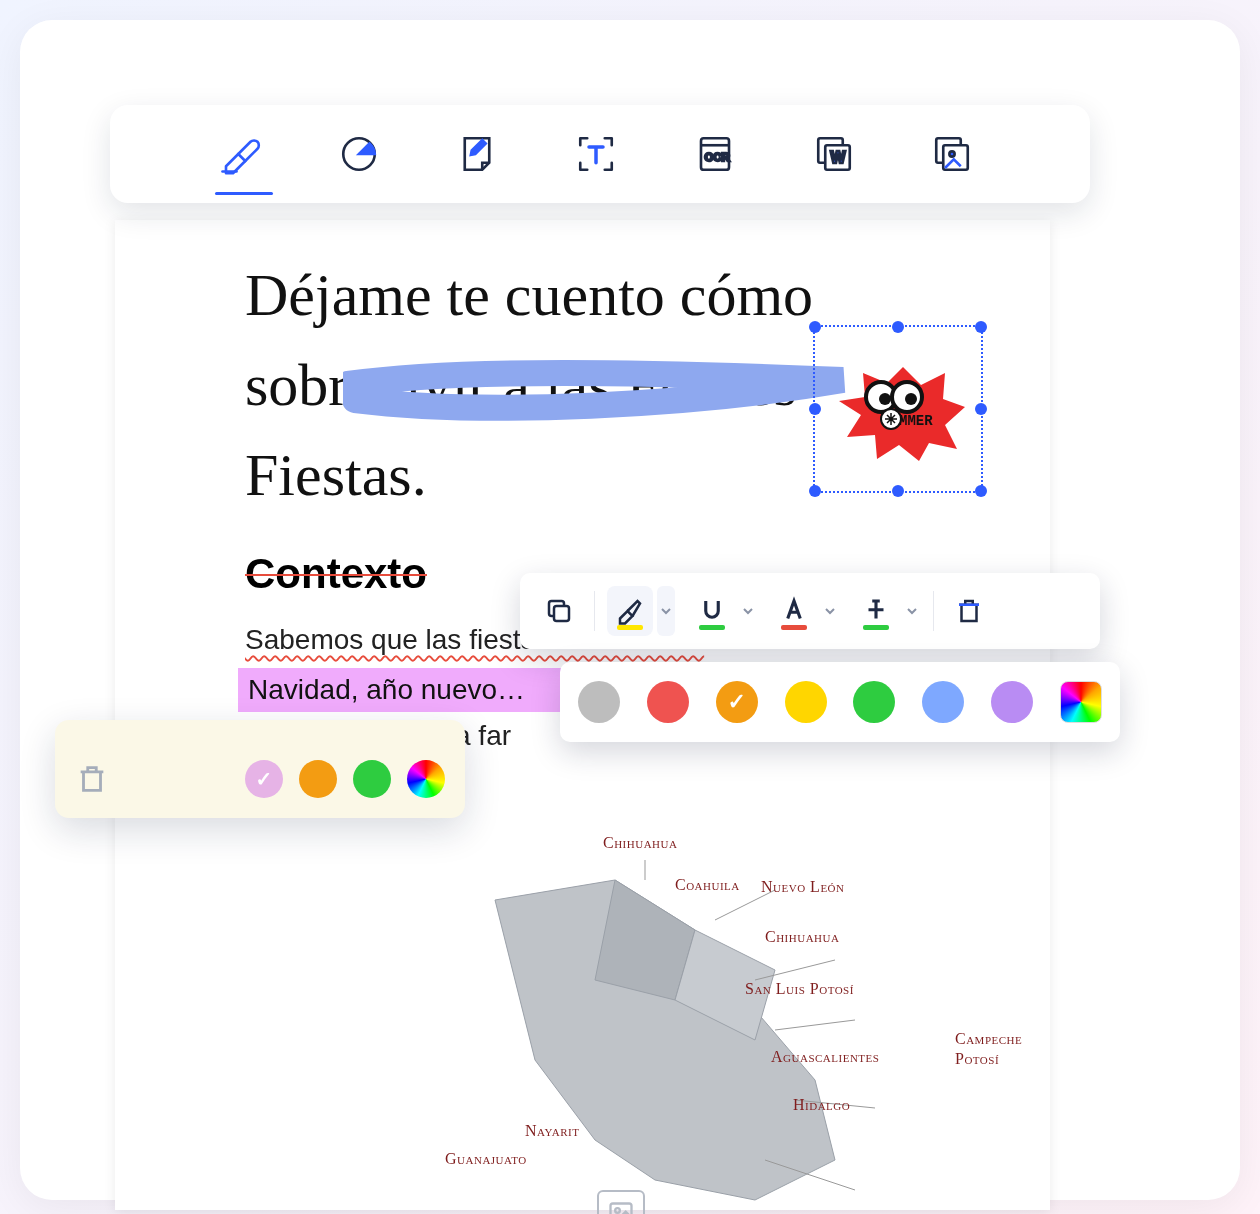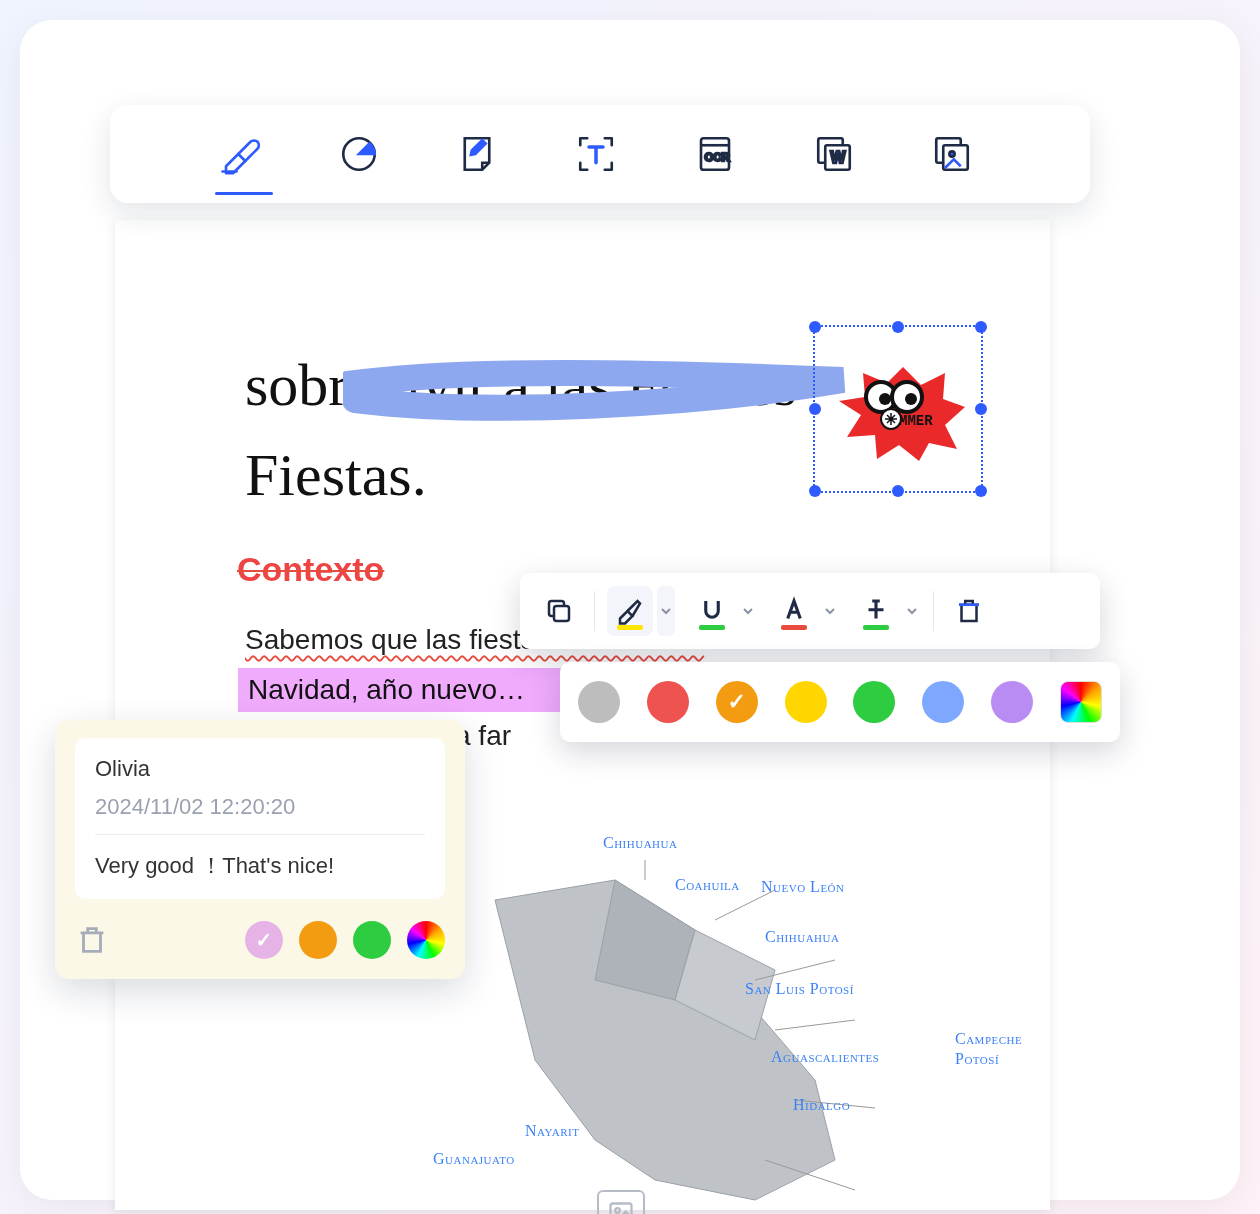--- a/index.html
+++ b/index.html
@@ -37,24 +37,24 @@
     font-weight: 400;
   }
   .highlight-stroke {
     position: absolute;
     left: 228px; top: 140px;
     width: 510px; height: 70px;
     pointer-events: none;
   }
   .subhead {
     position: absolute;
-    left: 122px; top: 330px;
-    font-size: 34px;
+    left: 130px; top: 330px;
+    font-size: 42px;
     font-weight: 700;
-    color: #ef4444;
+    color: #000000;
     text-decoration: line-through;
     text-decoration-color: #e74c3c;
     text-decoration-thickness: 2px;
   }
   .body-line1 {
     position: absolute;
     left: 130px; top: 404px;
     font-size: 28px;
     color: #222;
   }
@@ -231,40 +231,40 @@
   .c-rainbow { width: 38px; height: 38px; border-radius: 50%; background: conic-gradient(red,orange,yellow,lime,cyan,blue,magenta,red);}
 
   
   .map-area {
     position: absolute;
     left: 300px; top: 600px;
     width: 720px; height: 400px;
     font-family: Georgia, serif;
     color: #777;
   }
-  .map-label { position: absolute; font-size: 16px; font-variant: small-caps; letter-spacing: .5px; color:#3b82f6;text-align:right;}
+  .map-label { position: absolute; font-size: 16px; font-variant: small-caps; letter-spacing: .5px; color:#7f1d1d;text-align:right;}
   .map-svg { position:absolute; left:60px; top:40px; }
   .img-ph {
     position: absolute;
     left: 182px; top: 370px;
     width: 48px; height: 48px;
     border: 2px solid #b6bcc6;
     border-radius: 6px;
     display:flex;align-items:center;justify-content:center;
     color:#b6bcc6;
   }
 </style>
 </head>
 <body>
 
 <div class="canvas">
 
   <div class="document-page">
     <div class="doc-title">
-      <br>
+      <span>Déjame te cuento cómo</span><br>
       <span>sobrevivir a las Felices</span><br>
       <span>Fiestas.</span>
     </div>
 
     <svg class="highlight-stroke" viewBox="0 0 510 70">
       <path d="M5 24 C 120 8, 300 12, 500 20 C 350 46, 140 56, 12 40" fill="none" stroke="#8ea8ef" stroke-width="26" stroke-linecap="round"></path>
     </svg>
 
     <div class="sticker-box">
       <div class="handle h-tl"></div>
@@ -316,21 +316,21 @@
       <div class="map-label" style="left:188px;top:14px">Chihuahua</div>
       <div class="map-label" style="left:260px;top:56px">Coahuila</div>
       <div class="map-label" style="left:346px;top:58px">Nuevo León</div>
       <div class="map-label" style="left:350px;top:108px">Chihuahua</div>
       <div class="map-label" style="left:330px;top:160px">San Luis Potosí</div>
       <div class="map-label" style="left:356px;top:228px">Aguascalientes</div>
       <div class="map-label" style="left:378px;top:276px">Hidalgo</div>
       <div class="map-label" style="left:540px;top:210px">Campeche</div>
       <div class="map-label" style="left:540px;top:230px">Potosí</div>
       <div class="map-label" style="left:110px;top:302px">Nayarit</div>
-      <div class="map-label" style="left:18px;top:330px">Guanajuato</div>
+      <div class="map-label" style="left:30px;top:330px">Guanajuato</div>
       <div class="img-ph">
         <svg width="28" height="28" viewBox="0 0 24 24" fill="none" stroke="currentColor" stroke-width="2">
             <rect x="3" y="3" width="18" height="18" rx="2"></rect>
             <circle cx="9" cy="9" r="2"></circle>
             <path d="M21 15l-5-5L5 21"></path>
           </svg>
       </div>
     </div>
   </div>
 
@@ -459,26 +459,20 @@
     <div class="color-dot" style="background:#ffd600"></div>
     <div class="color-dot" style="background:#2ecc40"></div>
     <div class="color-dot" style="background:#7ea8ff"></div>
     <div class="color-dot" style="background:#b98cf3"></div>
     <div class="color-picker-d"></div>
   </div>
 
 </div>
 
 <div class="comment-card">
-  <div class="comment-body">
-    <div class="c-author">Olivia</div>
-    <div class="c-date">2024/11/02 12:20:20</div>
-    <div class="c-div"></div>
-    <div class="c-text">Very good ！That's nice!</div>
-  </div>
   <div class="comment-foot">
     <svg class="trash-ico" viewBox="0 0 24 24" fill="none" stroke="currentColor" stroke-width="2">
         <path d="M4 7 H20 M9 7 V4 H15 V7 M6 7 V20 H18 V7"></path>
       </svg>
     <div class="c-colors">
       <div class="c-dot checked" style="background:#e6b3e6"></div>
       <div class="c-dot" style="background:#f39c12"></div>
       <div class="c-dot" style="background:#2ecc40"></div>
       <div class="c-rainbow"></div>
     </div>

